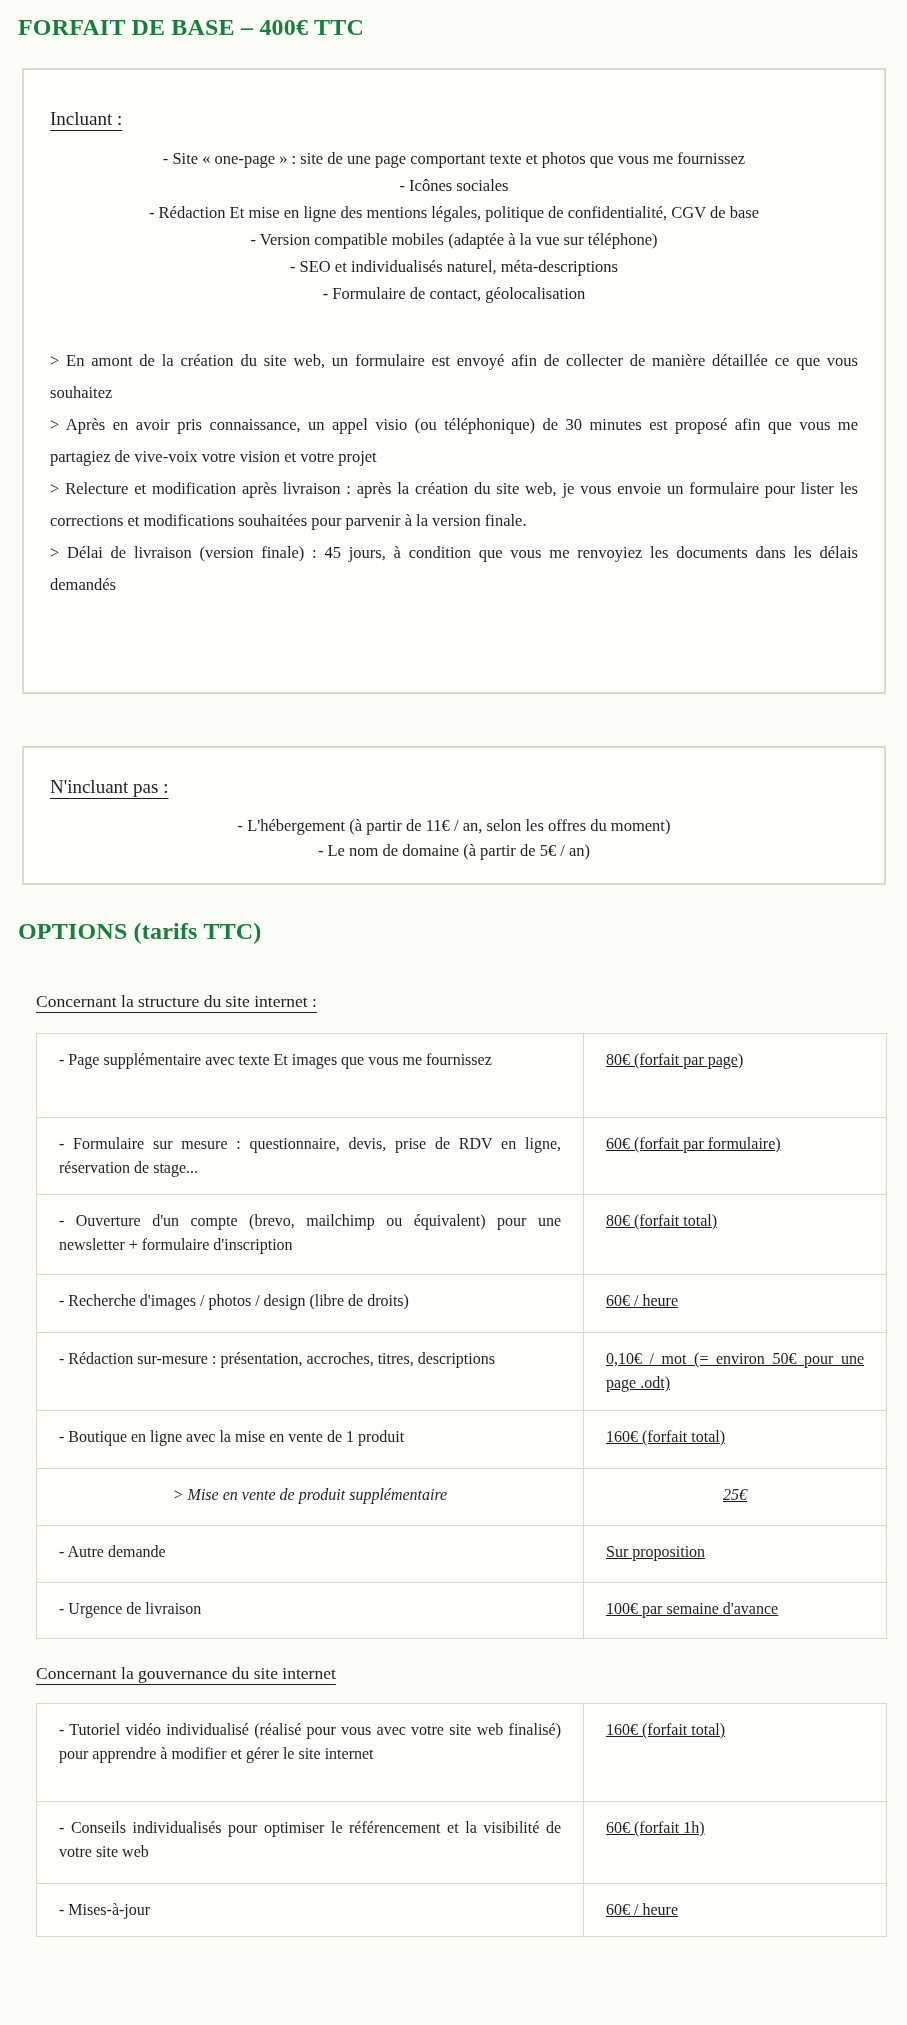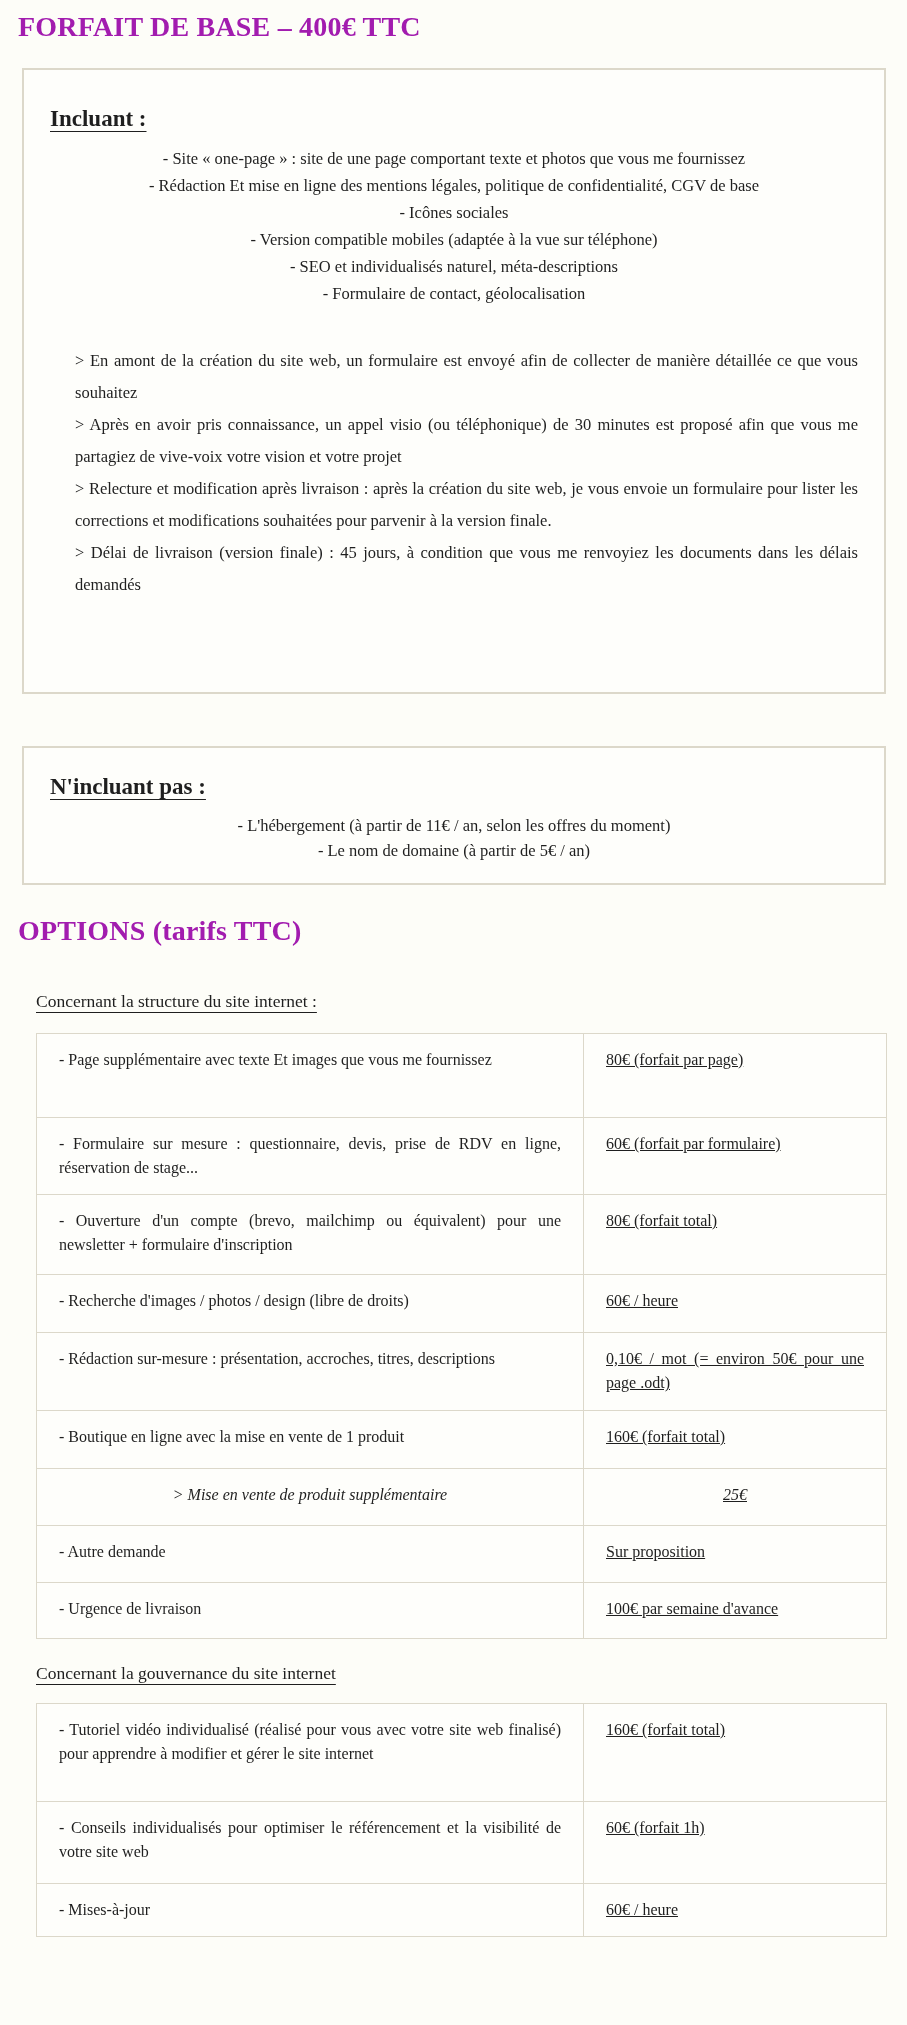--- a/index.html
+++ b/index.html
@@ -4,38 +4,38 @@
 <style>
   * { box-sizing: border-box; }
   html { background: #fdfdf8; }
   body {
     width: 907px; height: 2025px; margin: 0; overflow: hidden;
     background: #fdfdf8; color: #1f1f1f;
     font-family: "Liberation Serif", "DejaVu Serif", serif;
     font-size: 16.5px;
   }
   .main-title {
-    font-size: 28px; font-weight: 700; color: #a21caf;
+    font-size: 24px; font-weight: 700; color: #15803d;
     margin: 0; line-height: 28px; letter-spacing: 0.2px;
   }
   #forfait-title { padding: 13px 0 0 18px; }
   #options-title { margin: 32px 0 0 18px; }
   .box {
     border: 2px solid #dcd8ca; background: #fefefb;
     margin-left: 22px; margin-right: 21px;
   }
   #included-box { margin-top: 27px; min-height: 626px; padding: 36px 26px 30px 26px; }
   #excluded-box { margin-top: 52px; min-height: 139px; padding: 26px 26px 20px 26px; }
   .u-heading {
-    font-size: 23px; font-weight: 700; margin: 0 0 14px 0;
+    font-size: 19px; font-weight: 400; margin: 0 0 14px 0;
     text-decoration: underline; text-underline-offset: 5px;
     text-decoration-thickness: 1px; line-height: 25px;
   }
   .li { margin: 0; line-height: 27px; text-align: center; }
-  .notes { margin-top: 38px; margin-left: 25px; }
+  .notes { margin-top: 38px; }
   .note { margin: 0; line-height: 32px; text-align: justify; }
   .sub-heading {
     font-size: 17.5px; font-weight: 400; line-height: 24px;
     margin: 44px 0 20px 36px;
     text-decoration: underline; text-underline-offset: 5px;
     text-decoration-thickness: 1px;
   }
   #governance-heading { margin-top: 22px; margin-bottom: 18px; }
   table.pricing {
     border-collapse: collapse; table-layout: fixed;
@@ -52,22 +52,22 @@
   tr.special td { font-style: italic; text-align: center; }
 </style>
 </head>
 <body>
 
 <h1 id="forfait-title" class="main-title">FORFAIT DE BASE – 400€ TTC</h1>
 
 <section id="included-box" class="box">
   <h2 class="u-heading">Incluant :</h2>
   <p class="li">- Site « one-page » : site de une page comportant texte et photos que vous me fournissez</p>
+  <p class="li">- Icônes sociales</p>
   <p class="li">- Rédaction Et mise en ligne des mentions légales, politique de confidentialité, CGV de base</p>
-  <p class="li">- Icônes sociales</p>
   <p class="li">- Version compatible mobiles (adaptée à la vue sur téléphone)</p>
   <p class="li">- SEO et individualisés naturel, méta-descriptions</p>
   <p class="li">- Formulaire de contact, géolocalisation</p>
   <div class="notes">
     <p class="note">&gt; En amont de la création du site web, un formulaire est envoyé afin de collecter de manière détaillée ce que vous souhaitez</p>
     <p class="note">&gt; Après en avoir pris connaissance, un appel visio (ou téléphonique) de 30 minutes est proposé afin que vous me partagiez de vive-voix votre vision et votre projet</p>
     <p class="note">&gt; Relecture et modification après livraison : après la création du site web, je vous envoie un formulaire pour lister les corrections et modifications souhaitées pour parvenir à la version finale.</p>
     <p class="note">&gt; Délai de livraison (version finale) : 45 jours, à condition que vous me renvoyiez les documents dans les délais demandés</p>
   </div>
 </section>

